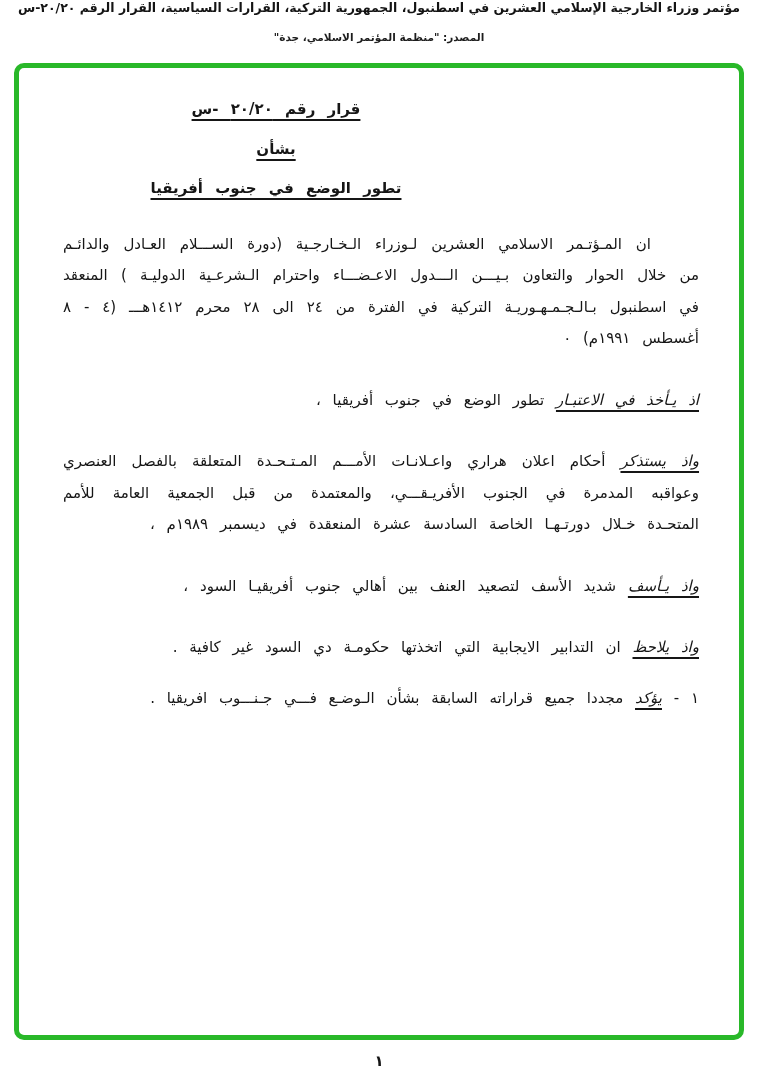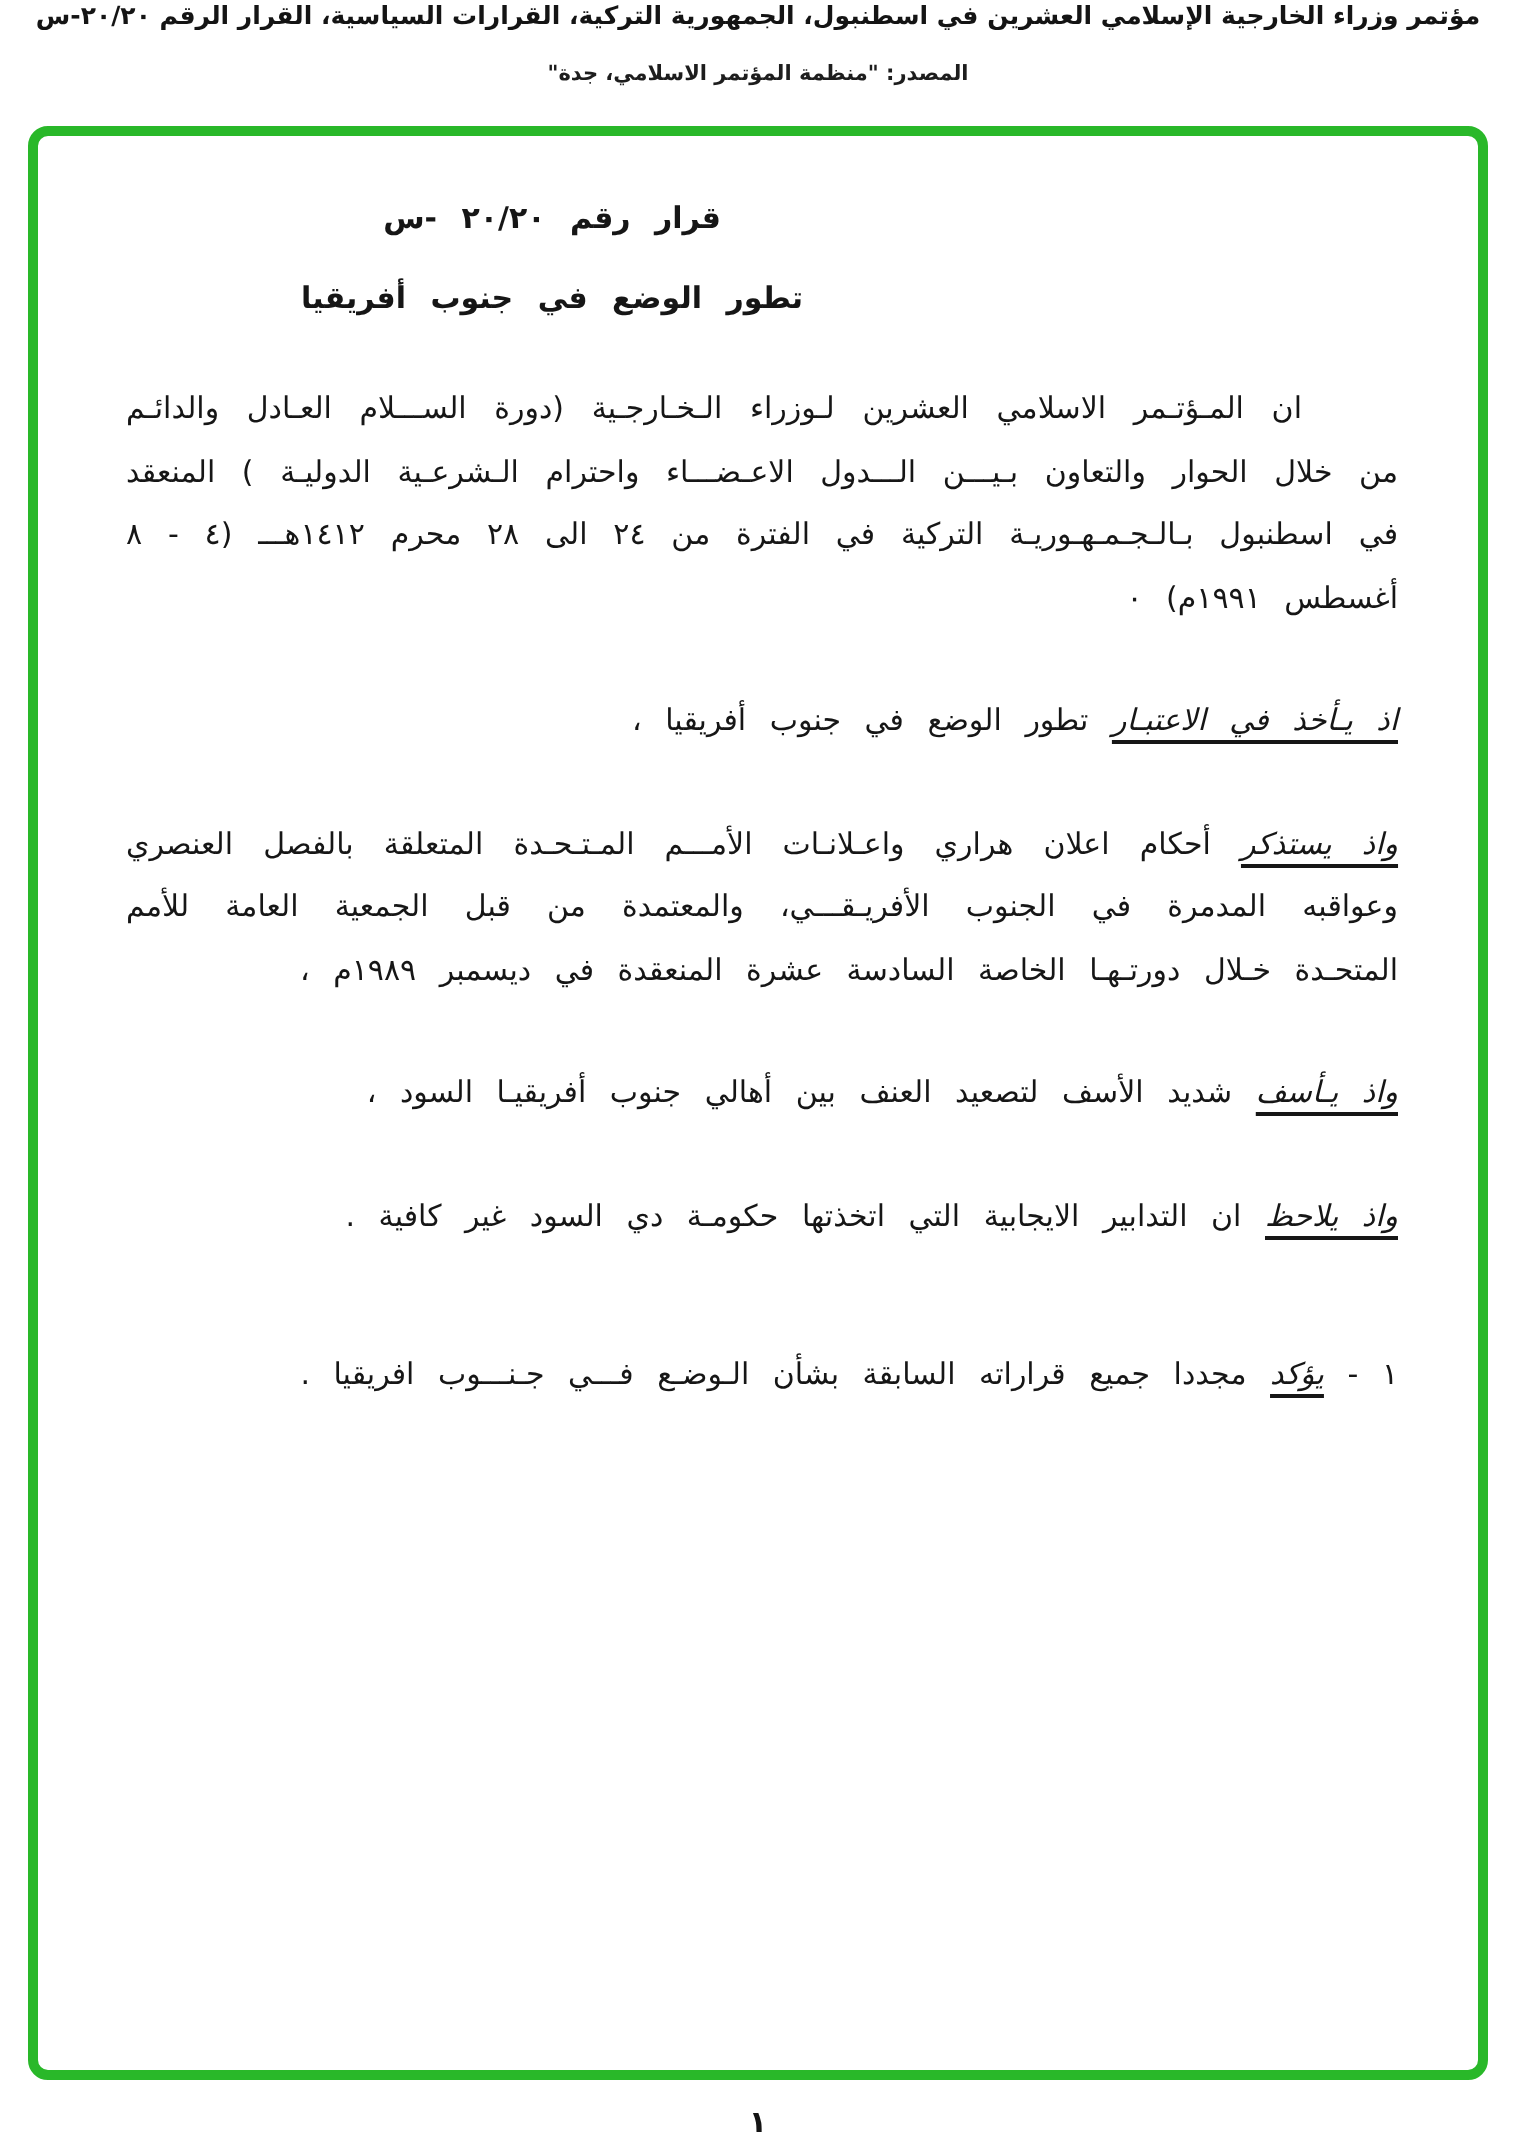--- a/index.html
+++ b/index.html
@@ -38,30 +38,30 @@
     font-size:15px;
     line-height:2.1;
     word-spacing:7px;
     text-align:justify;
     color:#161616;
   }
 
   .titles { text-align:center; padding-left:40px; padding-right:250px; margin-bottom:24px; }
   .title {
     display:block; font-weight:bold; white-space:nowrap;
-    text-underline-offset:5px; text-decoration-thickness:1.5px;
+    text-decoration:underline; text-underline-offset:5px; text-decoration-thickness:1.5px;
     margin-bottom:8px;
   }
 
   .para { margin-top:30px; }
   .para.first { text-indent:48px; margin-top:4px; }
   .u {
     text-decoration:underline; text-underline-offset:5px; text-decoration-thickness:1.5px;font-style:italic;
   }
-  .item { padding-right:38px; text-indent:-38px; margin-top:48px; }
+  .item { padding-right:38px; text-indent:-38px; margin-top:19px; }
   .num { display:inline; }
 
   .page-number {
     text-align:center; font-size:15px; font-weight:bold;
     padding:4px 0 8px 0; direction:rtl;
   }
 </style>
 </head>
 <body>
 
@@ -69,20 +69,21 @@
 
   <div class="hdr1">مؤتمر وزراء الخارجية الإسلامي العشرين في اسطنبول، الجمهورية التركية، القرارات السياسية، القرار الرقم ٢٠/٢٠-س</div>
 
   <div class="hdr2">المصدر: "منظمة المؤتمر الاسلامي، جدة"</div>
 
   <div class="frame">
     <div class="content">
 
       <div class="titles">
         <span class="title">قرار رقم ٢٠/٢٠ -س</span>
+        <span class="title">بشأن</span>
         <span class="title">تطور الوضع في جنوب أفريقيا</span>
       </div>
 
       <p class="para first">
         <span>ان المـؤتـمر الاسلامي العشرين لـوزراء الـخـارجـية (دورة الســـلام العـادل والدائـم من خلال الحوار والتعاون بـيـــن الـــدول الاعـضـــاء واحترام الـشرعـية الدوليـة ) المنعقد في اسطنبول بـالـجـمـهـوريـة التركية في الفترة من ٢٤ الى ٢٨ محرم ١٤١٢هـــ (٤ - ٨ أغسطس ١٩٩١م) ٠</span>
       </p>
 
       <p class="para">
         <span class="u">اذ يـأخذ في الاعتبـار</span>
         <span>تطور الوضع في جنوب أفريقيا ،</span>

